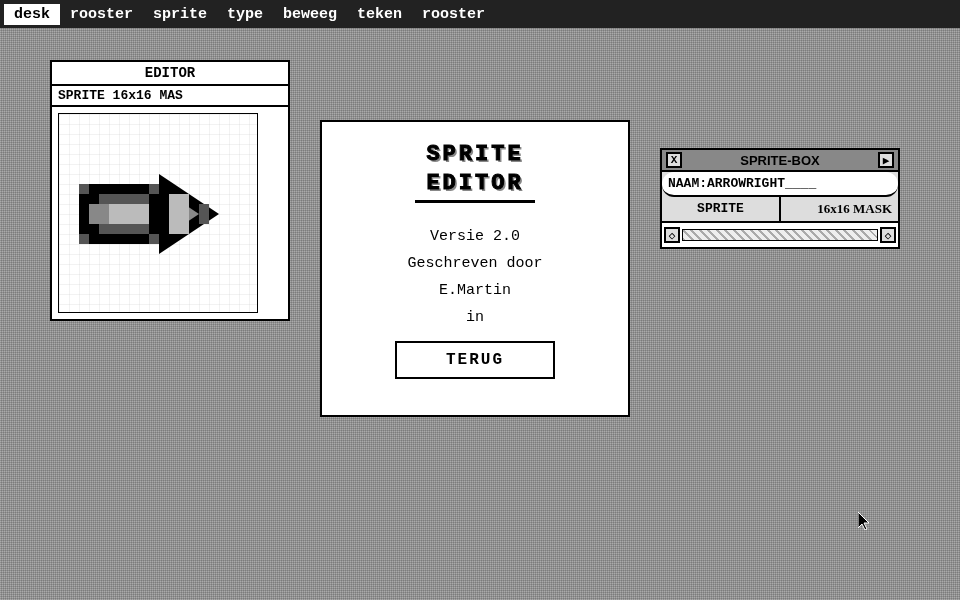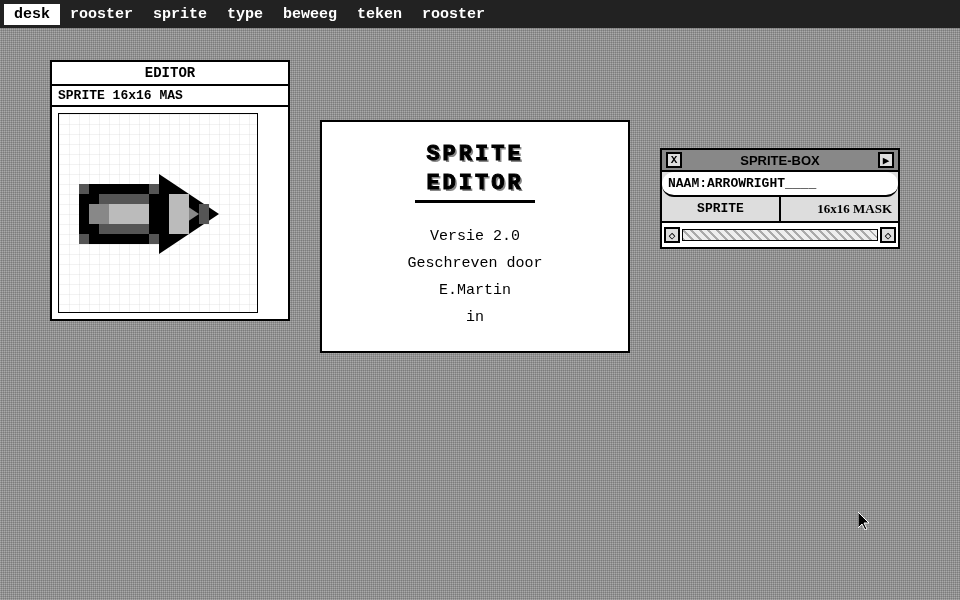--- a/index.html
+++ b/index.html
@@ -343,20 +343,21 @@
 <div class="about-dialog">
   <div class="about-title">SPRITE</div>
   <div class="about-title">EDITOR</div>
   <div class="about-underline"></div>
   <div class="about-text">
     <div>Versie 2.0</div>
     <div>Geschreven door</div>
     <div>E.Martin</div>
     <div>in</div>
   </div>
+  <button class="terug-button">TERUG</button>
 </div>
 
 <div class="sprite-box">
   <div class="sprite-box-titlebar">
     <div class="close-btn">X</div>
     <div class="title-text">SPRITE-BOX</div>
     <div class="scroll-arrow">▶</div>
   </div>
   <div class="sprite-box-name">NAAM:ARROWRIGHT____</div>
   <div class="sprite-box-info">

